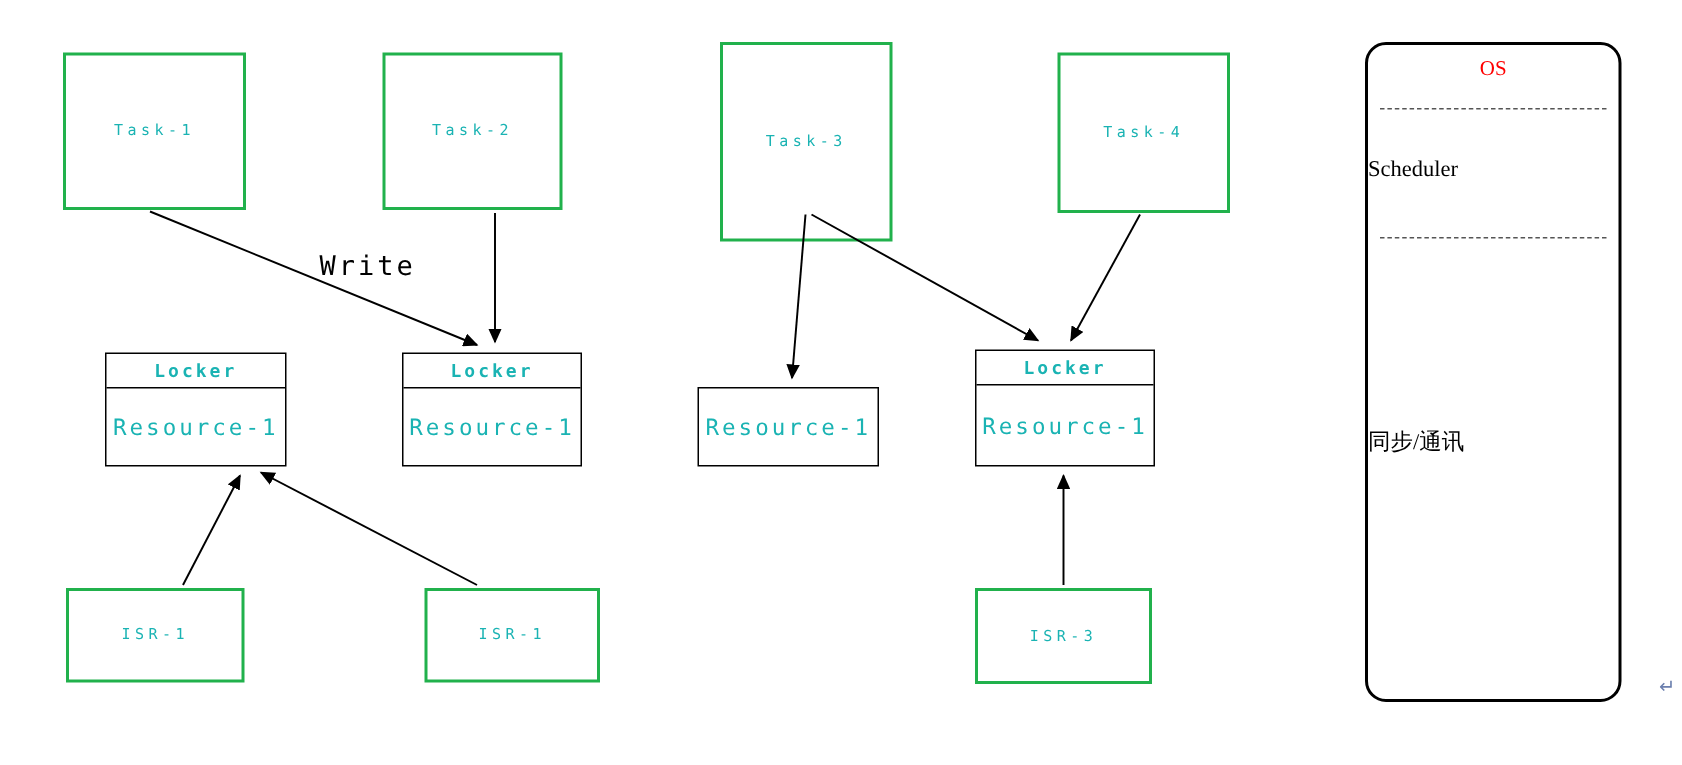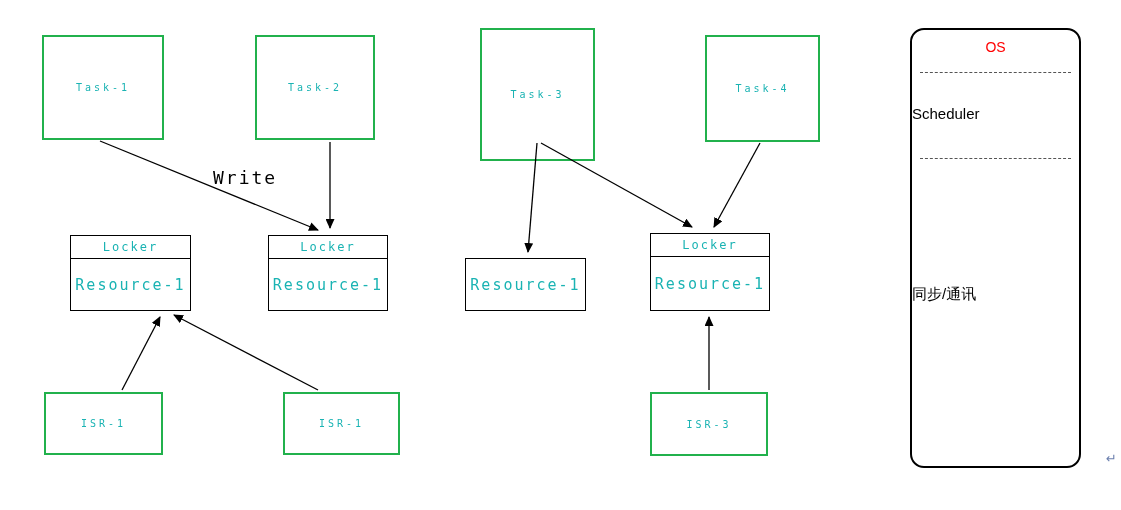--- a/index.html
+++ b/index.html
@@ -15,33 +15,33 @@
     color:#1ab3b3; font-size:10px; letter-spacing:3px;
   }
   
   .resource {
     position:absolute; border:1px solid #000; background:#ffffff;
     display:flex; flex-direction:column;
   }
   .locker-header {
     height:23px; border-bottom:1px solid #000;
     display:flex; align-items:center; justify-content:center;
-    color:#1ab3b3; font-size:12px; letter-spacing:2px;
+    color:#1ab3b3; font-size:12px; letter-spacing:2px;font-weight:bold;
   }
   .resource-body {
     flex:1; display:flex; align-items:center; justify-content:center;
     color:#1ab3b3; font-size:15px; letter-spacing:2px;
   }
   .svg-overlay { position:absolute; left:0; top:0; width:1121px; height:510px; pointer-events:none; }
   .edge-label { position:absolute; color:#000; font-size:18px; letter-spacing:2px; }
   
   .os-panel {
     position:absolute; left:910px; top:28px; width:171px; height:440px;
     border:2px solid #000; border-radius:14px; background:#ffffff;
-    font-family:Liberation Sans, sans-serif;
+    font-family:Liberation Serif, serif;
   }
   .os-title { position:absolute; top:9px; left:0; width:100%; text-align:center; color:#ff0000; font-size:14px; }
   .os-dash { position:absolute; left:8px; right:8px; border-top:1px dashed #555; height:0; }
   .os-text { position:absolute; left:0; width:100%; color:#000; font-size:15px; }
   .return-mark { position:absolute; left:1106px; top:451px; color:#6b7fae; font-size:13px; font-family:"DejaVu Sans",sans-serif; }
 </style>
 </head>
 <body>
 
 <div class="canvas">

